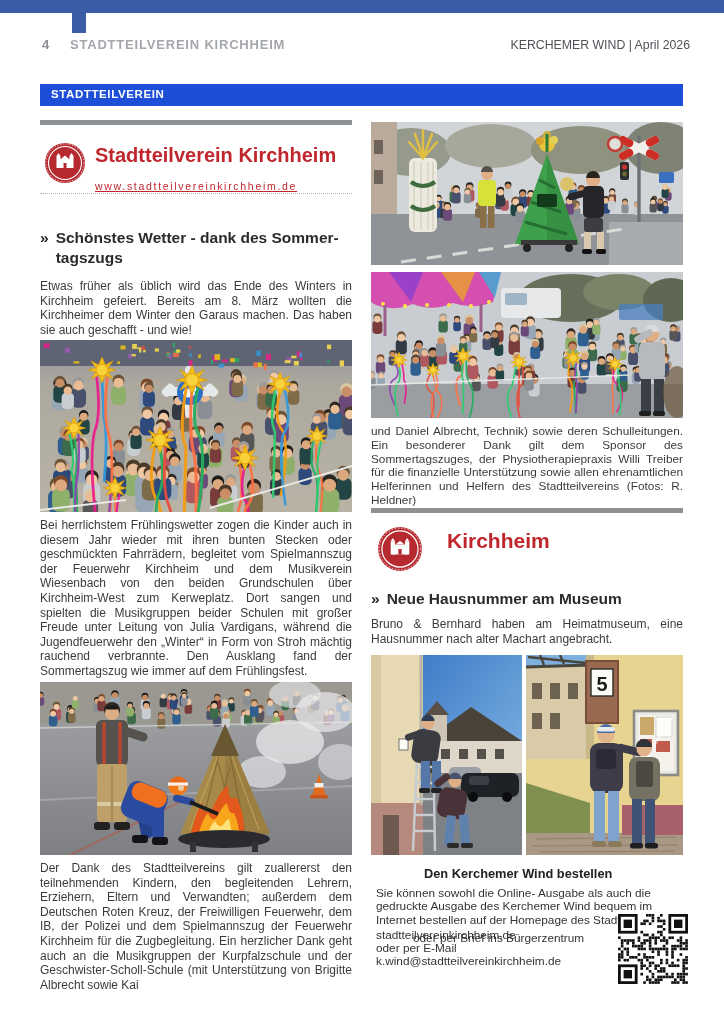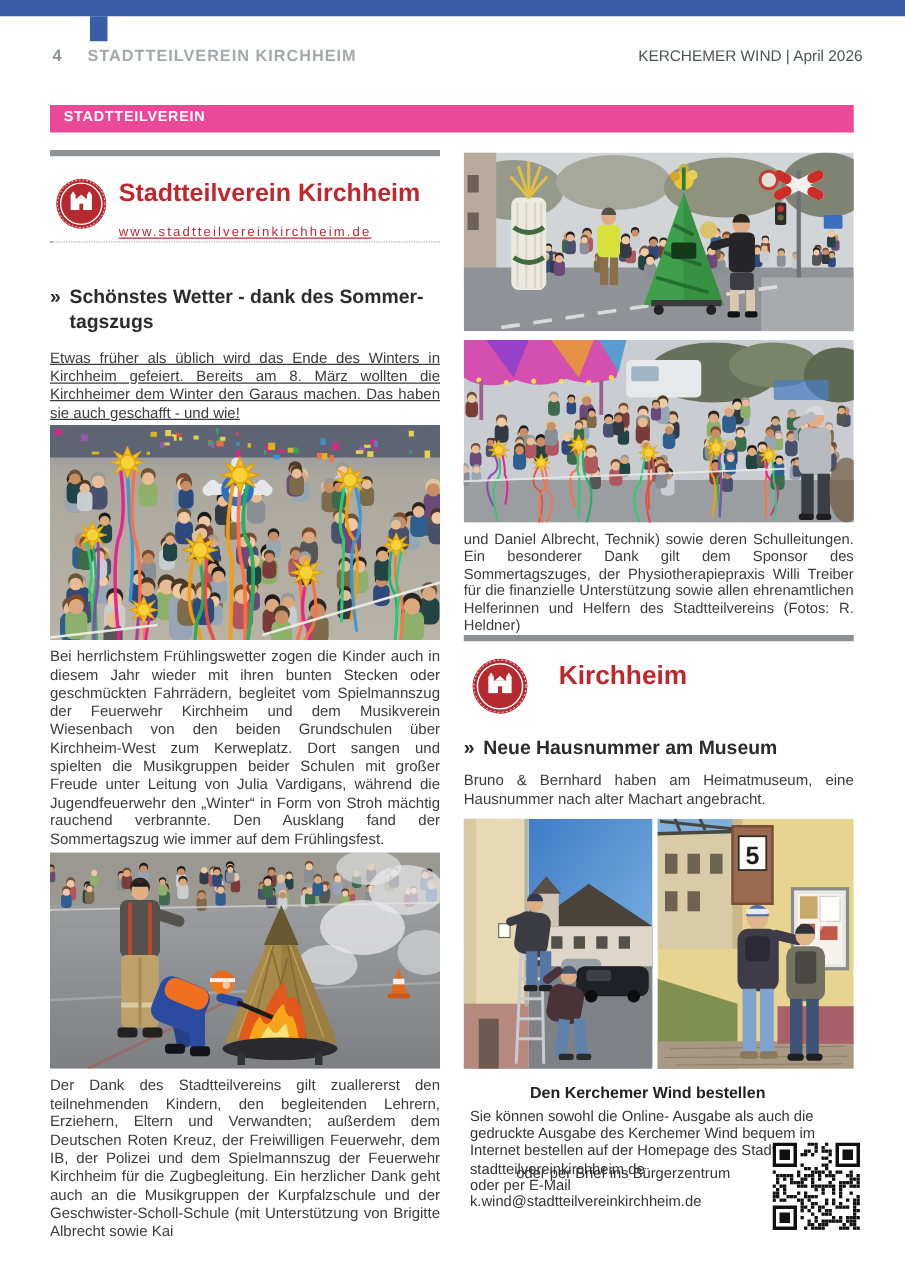--- a/index.html
+++ b/index.html
@@ -4,21 +4,21 @@
 <style>
   html,body{margin:0;padding:0;background:#fff;}
   .page{position:relative;width:724px;height:1024px;background:#fff;overflow:hidden;
         font-family:"Liberation Sans","DejaVu Sans",sans-serif;color:#3a3a3a;}
   .abs{position:absolute;}
   .topbar{left:0;top:0;width:724px;height:13px;background:#3a5da8;}
   .toptab{left:72px;top:13px;width:14px;height:20px;background:#3a5da8;}
   .pagenum{left:42px;top:37px;font-size:13px;font-weight:bold;color:#8b8e92;}
   .kicker{left:70px;top:37px;font-size:13px;font-weight:bold;letter-spacing:.8px;color:#a4a7ab;}
   .issue{right:34px;top:38px;font-size:12.3px;color:#4e5257;}
-  .banner{left:40px;top:84px;width:643px;height:22px;background:#ec4899;}
+  .banner{left:40px;top:84px;width:643px;height:22px;background:#1d4ed8;}
   .banner span{display:block;padding:4px 0 0 11px;font-size:11.5px;font-weight:bold;letter-spacing:.6px;color:#fff;}
   .graybar{height:5px;background:#8d9194;}
   .sealwrap{width:42px;height:42px;}
   .orgtitle{font-size:20px;font-weight:bold;color:#c0272d;line-height:21px;}
   .orgurl{font-size:10.5px;color:#c0272d;letter-spacing:1.7px;margin-top:14px;text-decoration:underline;}
   .dotted{border-top:1.6px dotted #b3b3b3;height:0;}
   .h1{display:flex;gap:7px;font-size:15.5px;font-weight:bold;color:#2b2b2b;line-height:19.5px;}
   .h1 .mk{flex:0 0 auto;}
   .body{font-size:12px;line-height:14.6px;text-align:justify;color:#3b3b3b;hyphens:auto;}
   .bodyR{font-size:11.8px;line-height:13.8px;text-align:justify;color:#3b3b3b;hyphens:auto;}
@@ -66,21 +66,21 @@
   <div class="abs dotted" style="left:40px;top:193px;width:312px;"></div>
 
   <div class="abs h1" style="left:40px;top:228px;width:312px;">
     <span class="mk">»</span>
     <span>
       <span>Schönstes Wetter - dank des Sommer-</span><br>
       <span>tagszugs</span>
     </span>
   </div>
 
-  <div class="abs body" style="left:40px;top:279px;width:312px;text-decoration:underline;">Etwas früher als üblich wird das Ende des Winters in Kirchheim gefeiert. Bereits am 8. März wollten die Kirchheimer dem Winter den Garaus machen. Das haben sie auch geschafft - und wie!</div>
+  <div class="abs body" style="left:40px;top:279px;width:312px;">Etwas früher als üblich wird das Ende des Winters in Kirchheim gefeiert. Bereits am 8. März wollten die Kirchheimer dem Winter den Garaus machen. Das haben sie auch geschafft - und wie!</div>
 
   <svg class="abs photo" style="left:40px;top:340px;" width="312" height="172" viewBox="0 0 312 172">
     <defs>
       <symbol id="sunsym" viewBox="-11 -11 22 22">
         <polygon points="0,-10 2.6,-3.8 8.4,-7 4.6,-1.6 10.5,0 4.6,1.6 8.4,7 2.6,3.8 0,10 -2.6,3.8 -8.4,7 -4.6,1.6 -10.5,0 -4.6,-1.6 -8.4,-7 -2.6,-3.8" fill="#f2c218" stroke="#dc9a10" stroke-width="0.6"></polygon>
         <circle r="4.6" fill="#f7d23a" stroke="#e8a512" stroke-width="0.9"></circle>
       </symbol>
       <linearGradient id="p1bg" x1="0" y1="0" x2="0" y2="1">
         <stop offset="0" stop-color="#8e93a0"></stop>
           <stop offset="0.25" stop-color="#aca89e"></stop>

